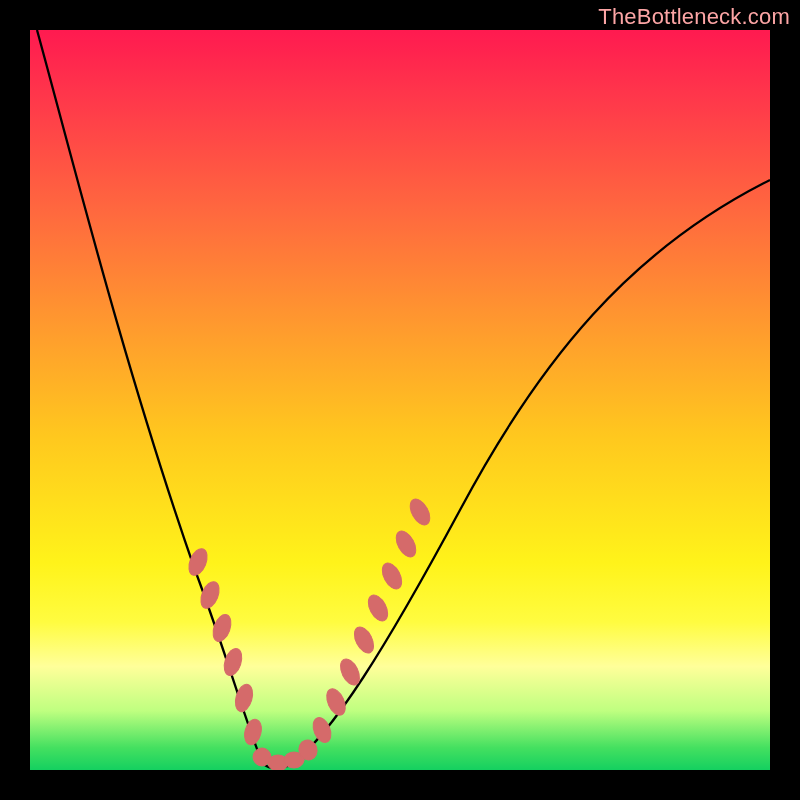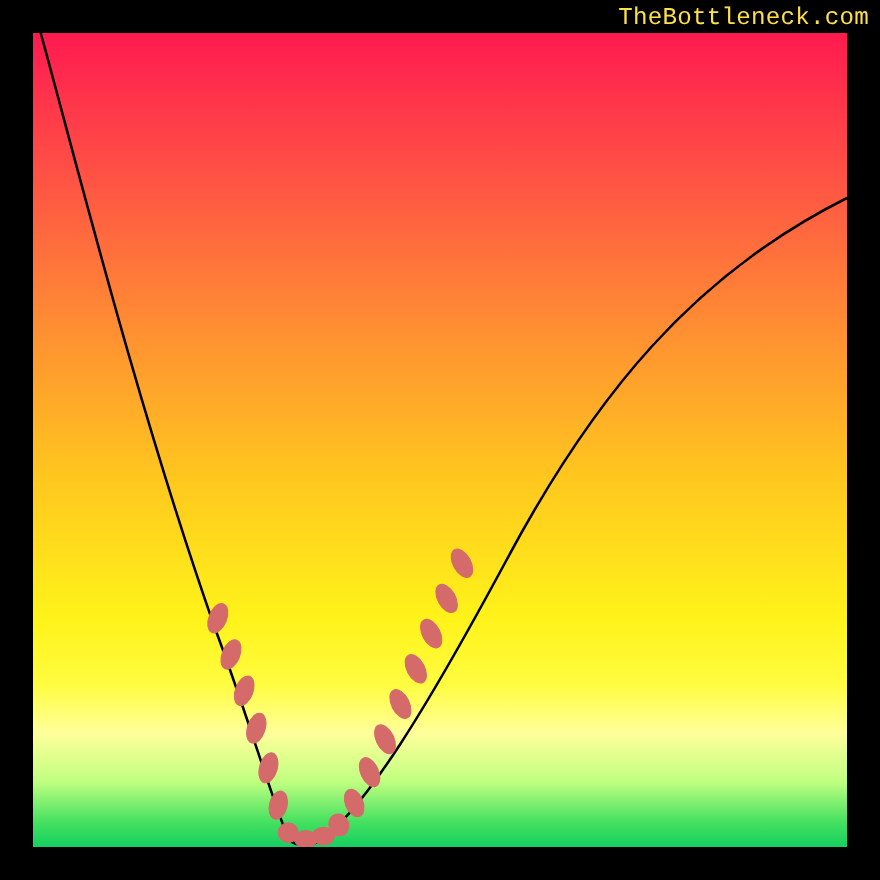--- a/index.html
+++ b/index.html
@@ -44,23 +44,23 @@
   .curve-svg {
     position: absolute;
     inset: 0;
     width: 100%;
     height: 100%;
   }
   .watermark {
     position: absolute;
     top: 4px;
     right: 10px;
-    font-family: Liberation Mono, monospace;
+    font-family: Liberation Sans, sans-serif;
     font-size: 22px;
-    color: #fde047;
+    color: #fca5a5;
     letter-spacing: 0.2px;
     font-weight: 500;
   }
 </style>
 </head>
 <body>
 
 <div class="chart-wrap">
 
   <div class="plot-area">

